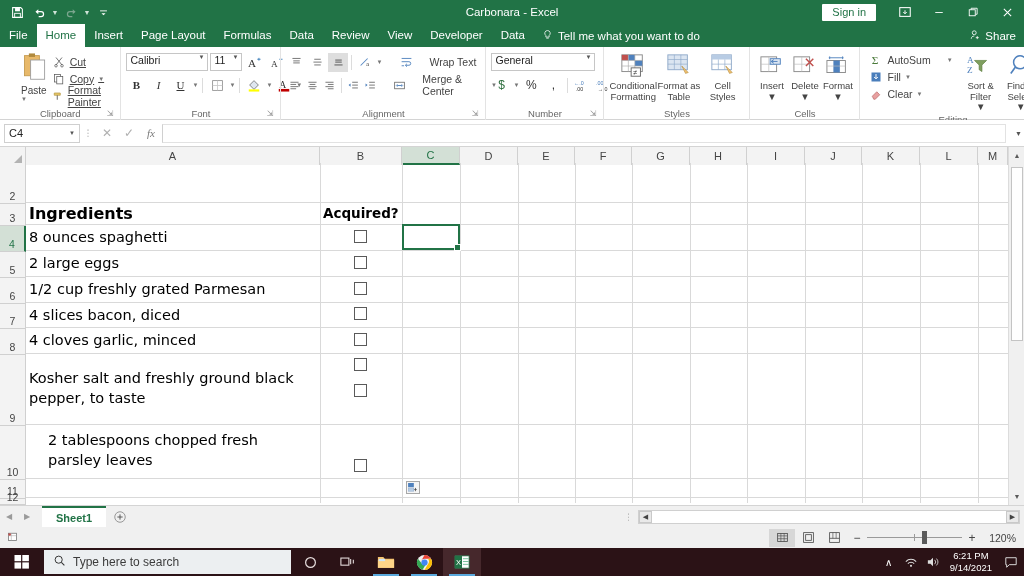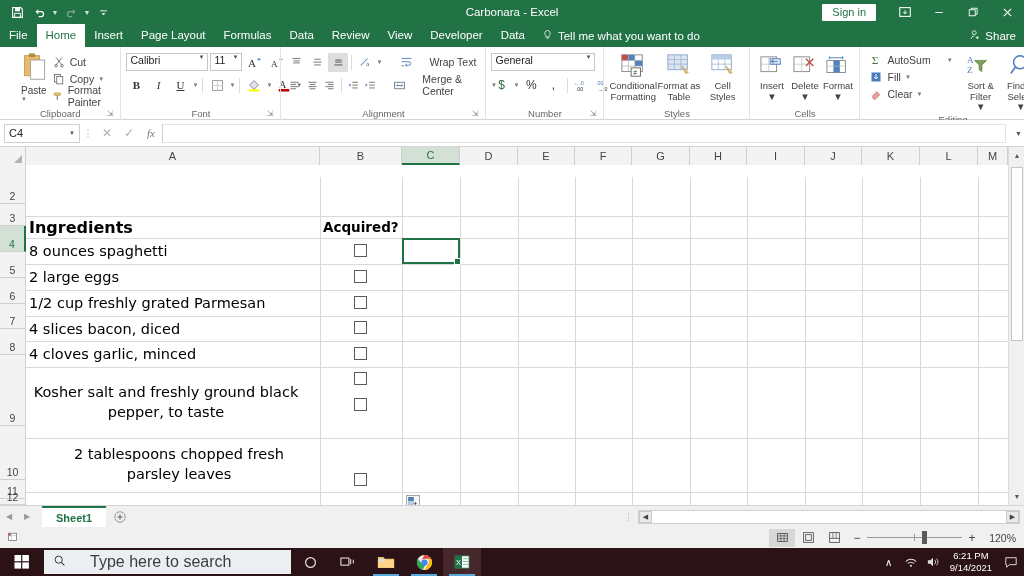--- a/index.html
+++ b/index.html
@@ -69,21 +69,21 @@
     height: 13px; line-height: 13px; text-align: center; font-size: 9.5px; color: #666;
     position: relative;
   }
   .dlg-launcher { position: absolute; right: 2px; bottom: 0px; font-size: 8px; color: #888; }
 
   
   .big-btn { display: flex; flex-direction: column; width: 42px; padding-top: 2px; margin-left: 16px; }
   .big-btn .lbl { font-size: 10px; margin-top: 1px; }
   .big-btn .car { font-size: 6px; color: #777; line-height: 6px; }
   .clip-list { display: flex; flex-direction: column; justify-content: center; padding-top: 3px; }
-  .clip-item { display: flex; align-items: center; gap: 4px; height: 17px; font-size: 10.5px; }
+  .clip-item { display: flex; align-items: center; gap: 4px; height: 17px; font-size: 10.5px; text-decoration: underline; }
   .mini-ic { width: 14px; height: 14px; display: flex; align-items: center; justify-content: center; }
   .tiny-car { font-size: 6px; color: #777; }
 
   
   .font-row { display: flex; align-items: center; gap: 2px; height: 20px; }
   .fontbox, .sizebox, .numfmtbox {
     border: 1px solid #c6c6c6; background: #fff; height: 18px; font-size: 10.5px;
     display: flex; padding: 0 3px; position: relative; color: #222;
   }
   .fontbox { width: 82px; }
@@ -153,21 +153,21 @@
   .colcell.sel { background: #d3e0d6; color: #217346; border-bottom: 2px solid #217346; }
 
   .rowheaders { position: absolute; left: 0; top: 18px; width: 26px; }
   .rowcell {
     position: absolute; left: 0; width: 26px; font-size: 10.5px; color: #444;
     display: flex; align-items: flex-end; justify-content: center; padding-bottom: 1px;
     background: #f3f3f3; border-right: 1px solid #d0d0d0; border-bottom: 1px solid #d0d0d0;
   }
   .rowcell.sel { background: #d3e0d6; color: #217346; border-right: 2px solid #217346; }
 
-  .cellarea { position: absolute; left: 26px; top: 30px; width: 982px; height: 340px; overflow: hidden; text-align: center; }
+  .cellarea { position: absolute; left: 26px; top: 16px; width: 982px; height: 340px; overflow: hidden; }
   .vline { position: absolute; top: 0; width: 1px; background: #d9d9d9; }
   .hline { position: absolute; left: 0; height: 1px; background: #d9d9d9; }
 
   .cell { position: absolute; display: flex; font-size: 14.5px; color: #000; padding: 0 3px; }
   .cell.a { font-family: "DejaVu Sans", sans-serif; }
   .cell.bold { font-weight: bold; }
   .cell.mid { align-items: center; }
   .cell.wrapped { align-items: center; line-height: 1.35; }
 
   .chk {
@@ -246,21 +246,21 @@
   .zoom-pct { width: 42px; text-align: right; padding-right: 8px; }
 
   
   .taskbar {
     position: absolute; top: 548px; left: 0; width: 1024px; height: 28px;
     background: #2b1216; display: flex; align-items: center;
   }
   .start { width: 44px; height: 28px; display: flex; align-items: center; justify-content: center; }
   .tb-search {
     width: 247px; height: 24px; background: #eceff1; display: flex; align-items: center;
-    gap: 24px; padding-left: 9px; font-size: 16px; color: #3c3c3c;
+    gap: 7px; padding-left: 9px; font-size: 12px; color: #3c3c3c;
   }
   .tb-app { width: 38px; height: 28px; display: flex; align-items: center; justify-content: center;
     position: relative; }
   .tb-app.active { background: #46282c; }
   .tb-app.active::after {
     content: ""; position: absolute; bottom: 0; left: 6px; width: 26px; height: 2px; background: #5aa9dd;
   }
   .tb-app.open::after {
     content: ""; position: absolute; bottom: 0; left: 6px; width: 26px; height: 2px; background: #5aa9dd;
   }

